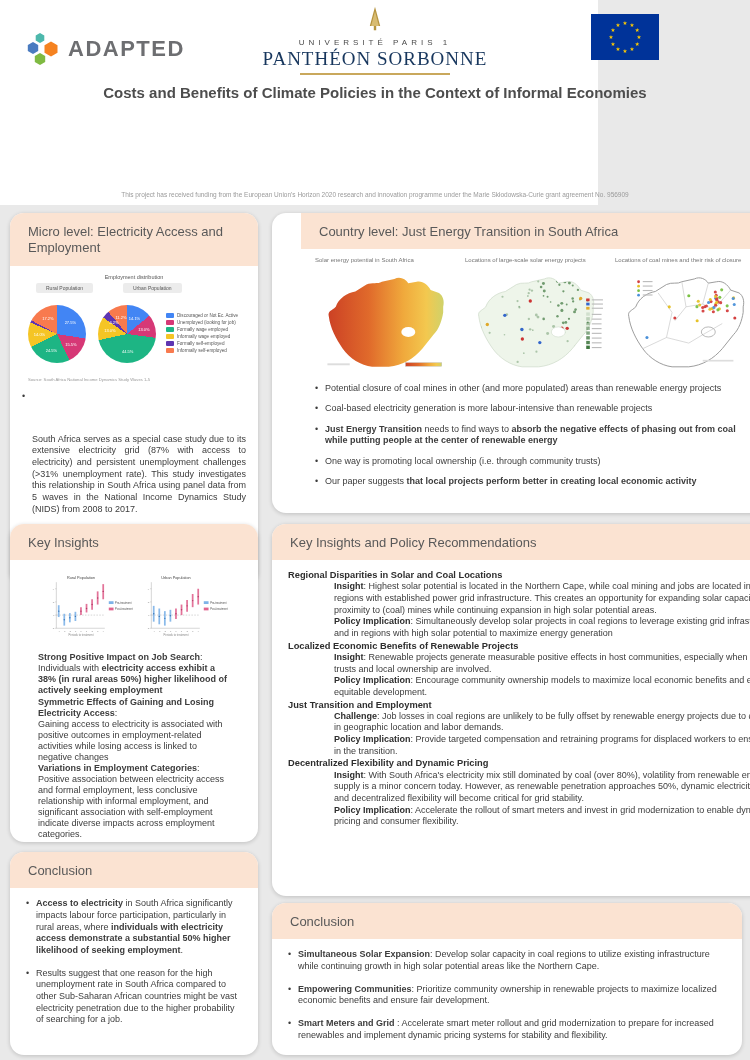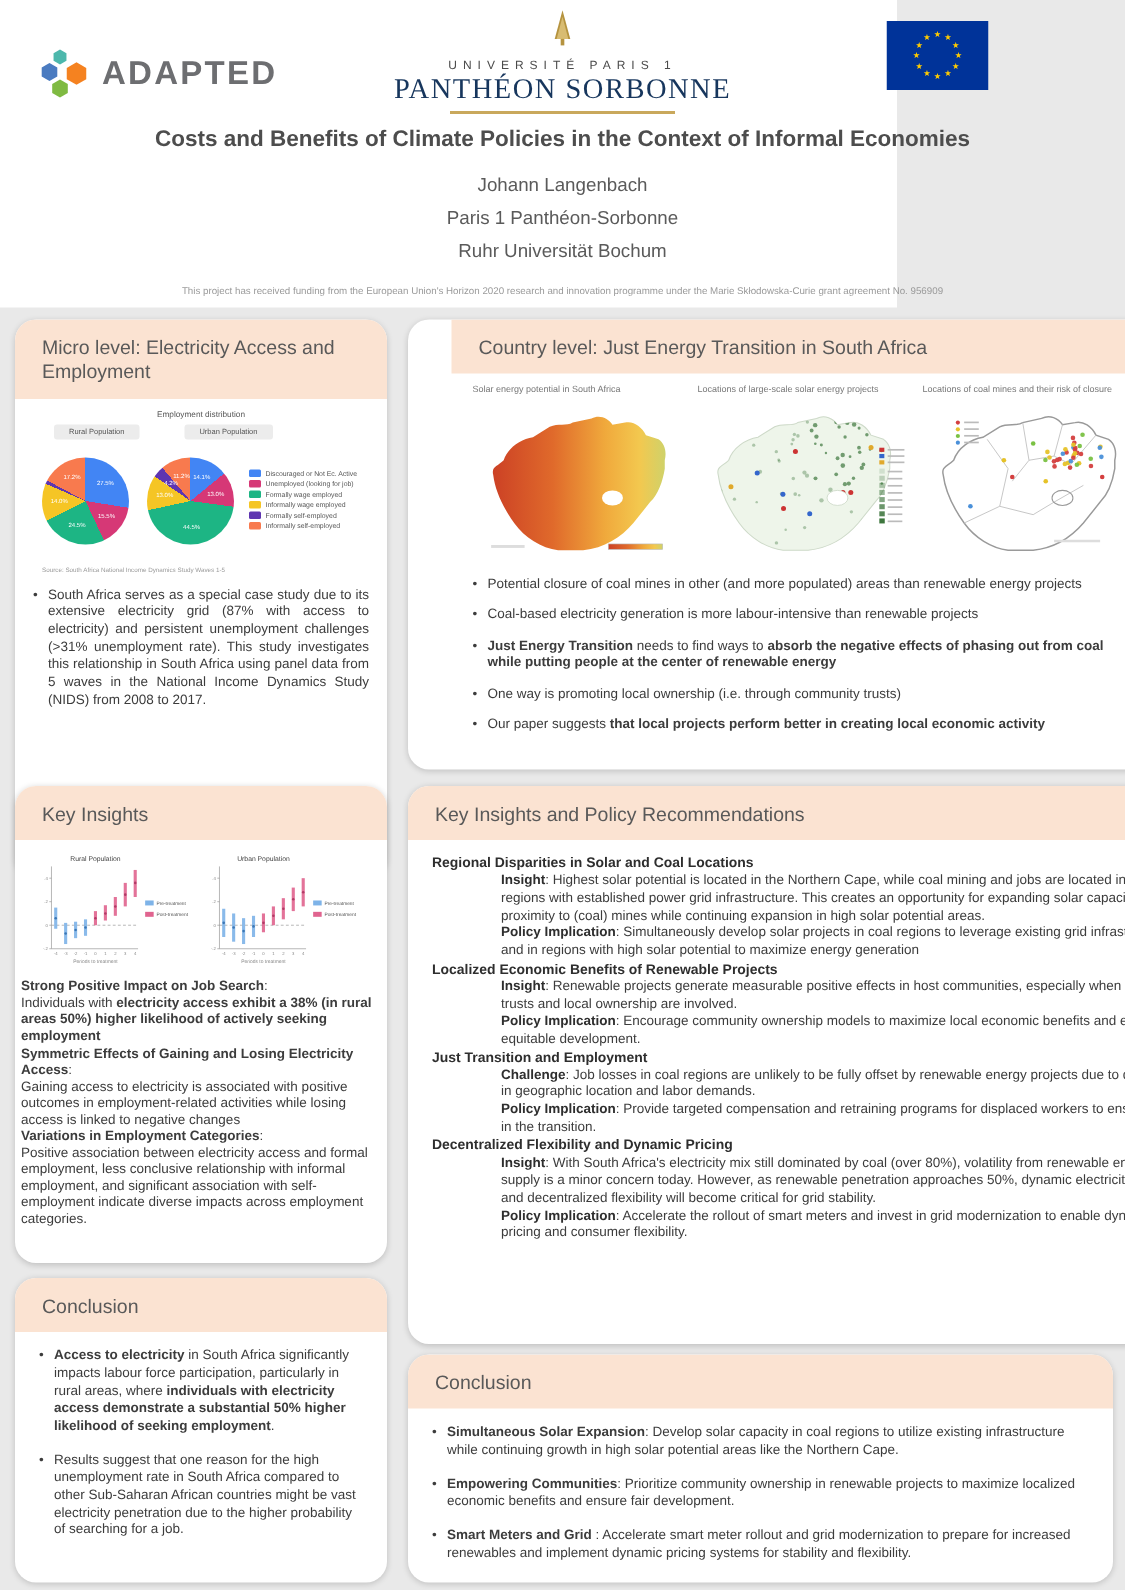--- a/index.html
+++ b/index.html
@@ -41,30 +41,30 @@
   .pie .plabel{position:absolute;font-size:4px;color:#fff;transform:translate(-50%,-50%);white-space:nowrap;}
   .legend{margin-left:10px;}
   .legend-row{display:flex;align-items:center;gap:3px;margin-bottom:2px;}
   .legend-chip{width:8px;height:5px;border-radius:1px;flex:0 0 auto;}
   .legend-label{font-size:4.6px;color:#555;white-space:nowrap;}
   .source-note{font-size:4.2px;color:#999;margin:14px 0 0 6px;}
   .bullets .bullet{display:flex;margin-bottom:9px;}
   .bullets .dot{flex:0 0 10px;font-size:9px;line-height:1.3;color:#3c3c3c;}
   .bullets .btxt{font-size:9px;line-height:1.3;color:#3c3c3c;}
   .micro-bullets{margin-top:9px;}
-  .micro-bullets .btxt{text-align:justify;}
+  .micro-bullets .btxt{text-align:justify;margin-top:43px;}
   
   .country-body{padding:8px 14px 4px;}
   .maps-row{display:flex;gap:8px;}
   .map-panel{width:148px;}
   .map-caption{font-size:6px;color:#777;margin-bottom:2px;}
   .country-bullets{margin-top:8px;}
   .country-bullets .bullet{margin-bottom:8.5px;}
   
-  .insights-body{padding:6px 4px;}
+  .insights-body{padding:6px 28px;}
   .evcharts{display:flex;gap:6px;margin-left:8px;}
   .insights-text{margin-top:6px;}
   .insights-text .para{font-size:9px;line-height:1.23;color:#3c3c3c;}
   
   .policy-body{padding:9px 16px;}
   .policy-section-head{font-size:9.3px;font-weight:700;color:#2e2e2e;line-height:1.3;}
   .policy-item{margin-left:46px;font-size:9px;line-height:1.3;color:#3c3c3c;}
   .policy-item b{color:#2e2e2e;}
   
   .concl-body{padding:10px 16px;}
@@ -105,25 +105,20 @@
         <text x="46.124355652982146" y="31.799999999999997" font-size="5.5" fill="#ffcc00" text-anchor="middle" font-family="Liberation Sans, sans-serif">★</text>
         <text x="41" y="36.92435565298214" font-size="5.5" fill="#ffcc00" text-anchor="middle" font-family="Liberation Sans, sans-serif">★</text>
         <text x="34" y="38.8" font-size="5.5" fill="#ffcc00" text-anchor="middle" font-family="Liberation Sans, sans-serif">★</text>
         <text x="27" y="36.924355652982136" font-size="5.5" fill="#ffcc00" text-anchor="middle" font-family="Liberation Sans, sans-serif">★</text>
         <text x="21.87564434701786" y="31.800000000000008" font-size="5.5" fill="#ffcc00" text-anchor="middle" font-family="Liberation Sans, sans-serif">★</text>
         <text x="20" y="24.800000000000004" font-size="5.5" fill="#ffcc00" text-anchor="middle" font-family="Liberation Sans, sans-serif">★</text>
         <text x="21.87564434701786" y="17.799999999999997" font-size="5.5" fill="#ffcc00" text-anchor="middle" font-family="Liberation Sans, sans-serif">★</text>
         <text x="26.999999999999993" y="12.675644347017863" font-size="5.5" fill="#ffcc00" text-anchor="middle" font-family="Liberation Sans, sans-serif">★</text>
       </svg>
     <div class="poster-title">Costs and Benefits of Climate Policies in the Context of Informal Economies</div>
-    <div class="authors">
-      <div>Johann Langenbach</div>
-      <div>Paris 1 Panthéon-Sorbonne</div>
-      <div>Ruhr Universität Bochum</div>
-    </div>
     <div class="funding">This project has received funding from the European Union's Horizon 2020 research and innovation programme under the Marie Skłodowska-Curie grant agreement No. 956909</div>
   </div>
 
   <div class="card" id="card-micro">
     <div class="card-head">Micro level: Electricity Access and Employment</div>
     <div class="micro-body">
       <div class="chart-title">Employment distribution</div>
       <div class="tabs">
         <span class="tab">Rural Population</span>
         <span class="tab">Urban Population</span>

